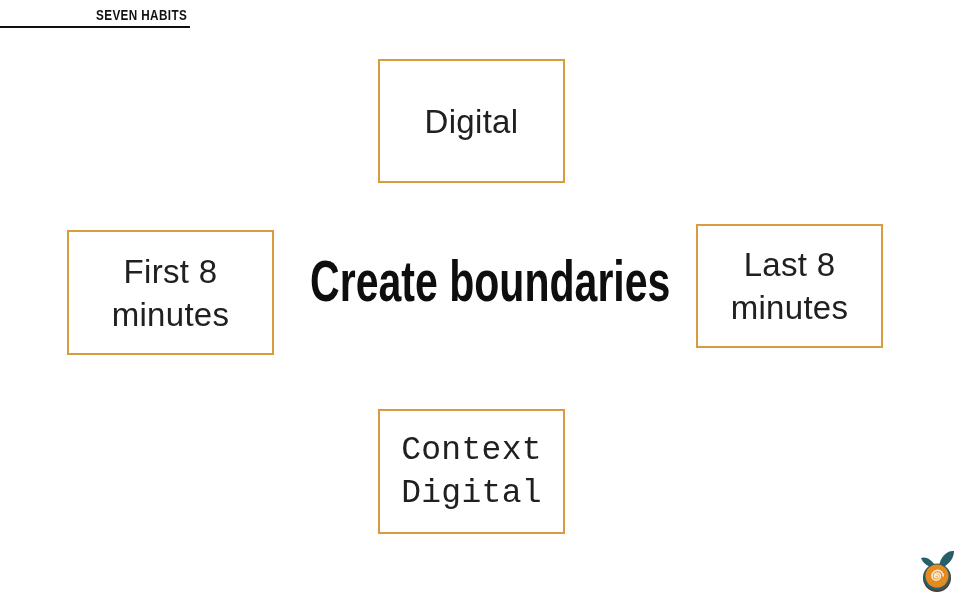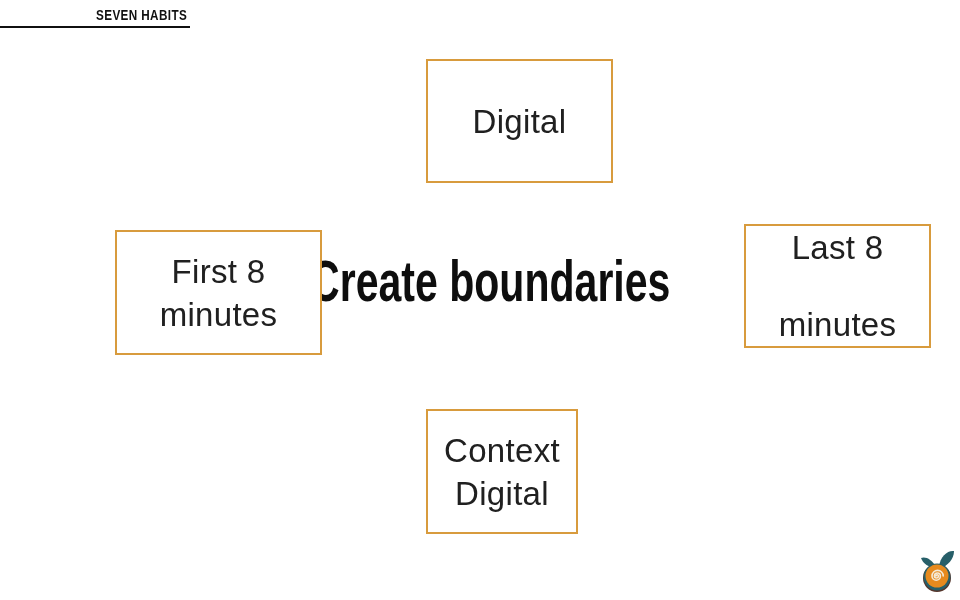--- a/index.html
+++ b/index.html
@@ -53,34 +53,33 @@
   .concept-box {
     position: absolute;
     box-sizing: border-box;
     border: 2px solid #d89b3d;
     background: #ffffff;
     display: flex;
     flex-direction: column;
     align-items: center;
     justify-content: center;
     text-align: center;
-    margin-left: 48px;
   }
   .concept-box span {
     display: block;
     font-size: 33px;
     font-weight: 300;
     line-height: 43px;
     color: #202020;
     letter-spacing: 0.3px;
   }
   .box-digital  { left: 378px; top: 59px;  width: 187px; height: 124px; }
   .box-first8   { left: 67px;  top: 230px; width: 207px; height: 125px; }
-  .box-last8    { left: 696px; top: 224px; width: 187px; height: 124px; justify-content: space-between; }
-  .box-context  { left: 378px; top: 409px; width: 152px; height: 125px; }
+  .box-last8    { left: 696px; top: 224px; width: 187px; height: 124px; }
+  .box-context  { left: 378px; top: 409px; width: 187px; height: 125px; font-family: Liberation Mono, monospace; }
 
   
   .logo {
     position: absolute;
     left: 916px; top: 546px;
     width: 42px; height: 48px;
   }
 </style>
 </head>
 <body>

